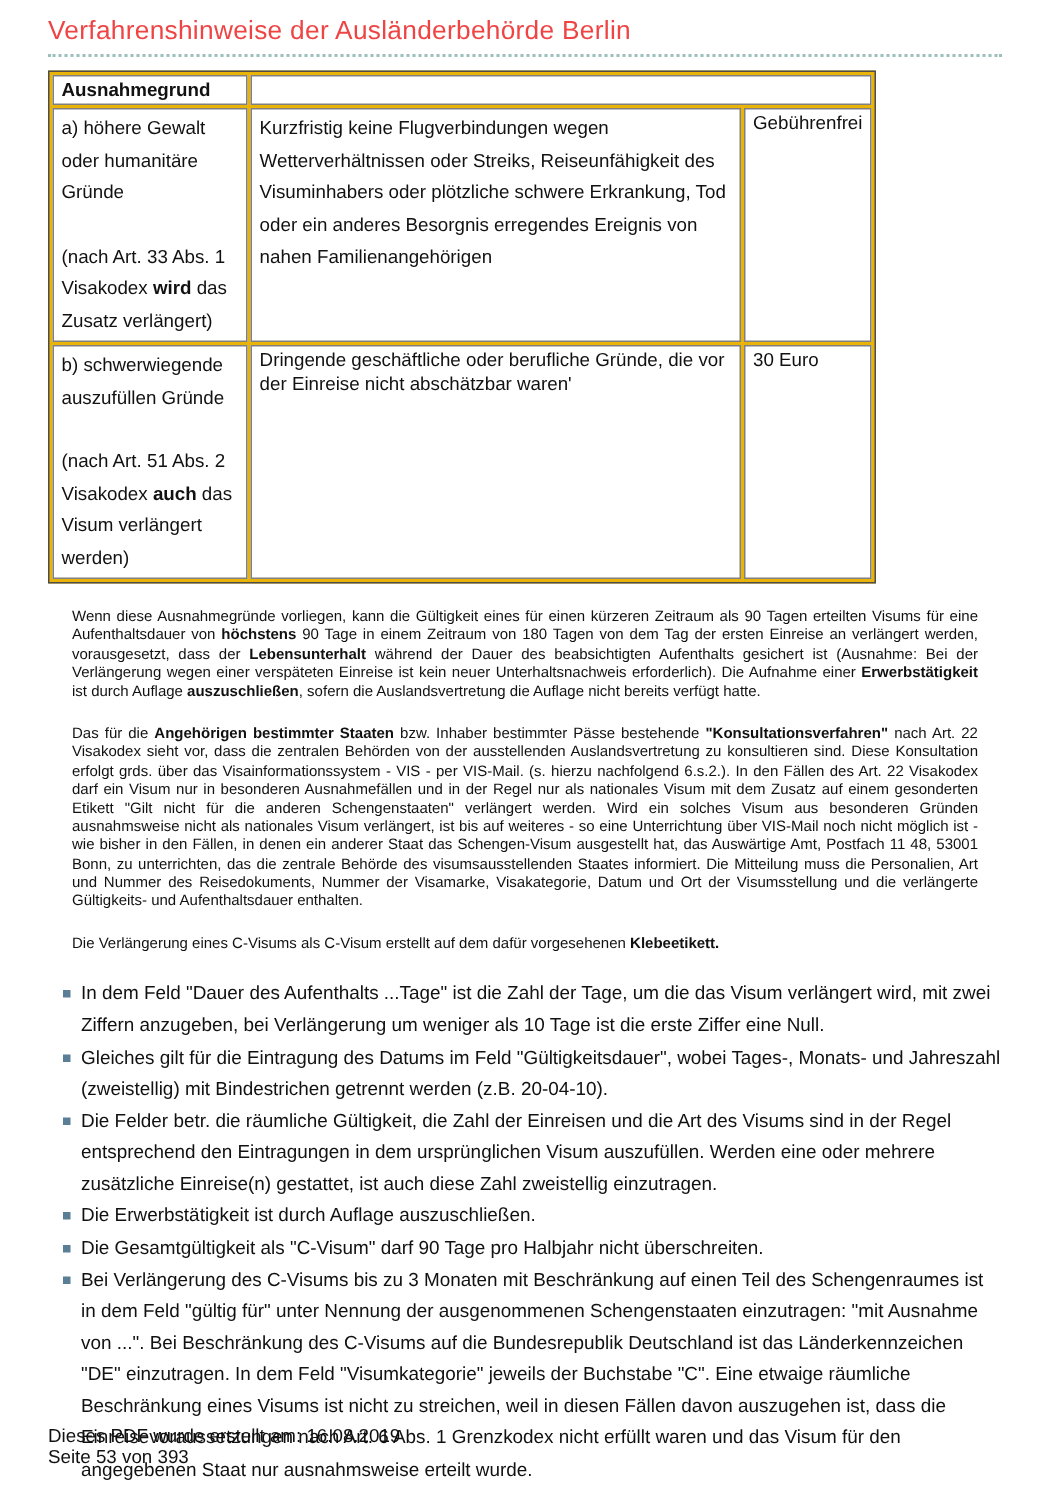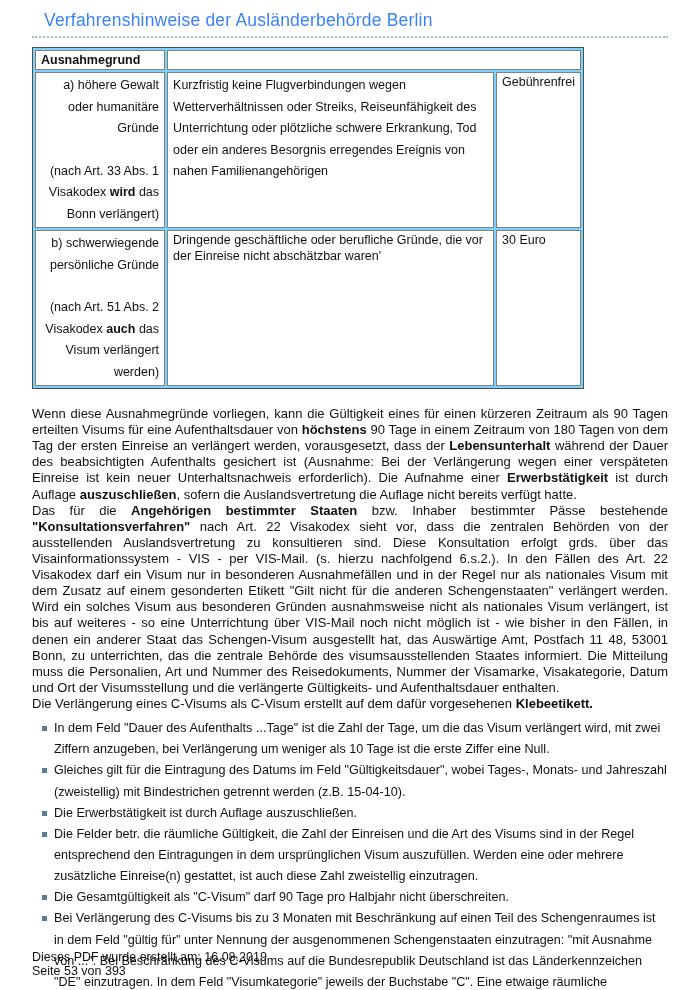--- a/index.html
+++ b/index.html
@@ -9,56 +9,56 @@
     box-sizing:border-box;
     padding:10px 32px 0 32px;
     background:#ffffff;
     font-family:"Liberation Sans", sans-serif;
     color:#111111;
     overflow:hidden;
   }
   .doc-title{
     font-size:17.5px;
     font-weight:400;
-    color:#3b82f6;
-    margin:0 0 5px 12px;
+    color:#ef4444;
+    margin:0 0 5px 0;
     letter-spacing:0.2px;
   }
   .title-divider{
     border:0;
     border-top:2px dotted #9CBFB9;
     margin:0 0 9px 0;
   }
   table.exceptions{
     width:552px;
     border-collapse:separate;
     border-spacing:2px;
     border:1px solid #4d4d4d;
-    background:#7dd3fc;
+    background:#eab308;
   }
   table.exceptions td{
     border:1px solid #808080;
     vertical-align:top;
     padding:2px 5px;
     font-size:12.5px;
     background:#ffffff;
   }
   td.c1{width:128px;}
   td.c2{width:420px;}
   td.c3{width:66px;margin-left:14px;}
   .hdr{font-weight:bold;font-size:13px;padding:3px 5px;}
   .loose{line-height:1.72;}
   .tight{line-height:1.25;}
-  .reason p{margin:0;text-align:right;}
+  .reason p{margin:0;}
   .reason p.note{margin-top:21px;}
   .reason p.note:empty{display:none;}
   .bodytext{margin-top:17px;}
   .bodytext p{
-    margin:0;
-    font-size:13px;
+    margin:16px;
+    font-size:10px;
     line-height:1.24;
     text-align:justify;
   }
   .list-intro{
     margin-top:16px;
     font-size:12.6px;
   }
   ul.notes{
     list-style:none;
     margin:6px 0 0 0;
@@ -98,48 +98,48 @@
 
   <table class="exceptions">
     <tbody>
       <tr>
         <td class="c1 hdr">Ausnahmegrund</td>
         <td colspan="2"></td>
       </tr>
       <tr>
         <td class="c1 reason loose">
           <p>a) höhere Gewalt oder humanitäre Gründe</p>
-          <p class="note"><span>(nach Art. 33 Abs. 1 Visakodex </span><b>wird</b><span> das Bonn verlängert)</span></p>
+          <p class="note"><span>(nach Art. 33 Abs. 1 Visakodex </span><b>wird</b><span> das Zusatz verlängert)</span></p>
         </td>
-        <td class="c2 loose">Kurzfristig keine Flugverbindungen wegen Wetterverhältnissen oder Streiks, Reiseunfähigkeit des Unterrichtung oder plötzliche schwere Erkrankung, Tod oder ein anderes Besorgnis erregendes Ereignis von nahen Familienangehörigen</td>
+        <td class="c2 loose">Kurzfristig keine Flugverbindungen wegen Wetterverhältnissen oder Streiks, Reiseunfähigkeit des Visuminhabers oder plötzliche schwere Erkrankung, Tod oder ein anderes Besorgnis erregendes Ereignis von nahen Familienangehörigen</td>
         <td class="c3 tight">Gebührenfrei</td>
       </tr>
       <tr>
         <td class="c1 reason loose">
-          <p>b) schwerwiegende persönliche Gründe</p>
+          <p>b) schwerwiegende auszufüllen Gründe</p>
           <p class="note"><span>(nach Art. 51 Abs. 2 Visakodex </span><b>auch</b><span> das Visum verlängert werden)</span></p>
         </td>
         <td class="c2 tight">Dringende geschäftliche oder berufliche Gründe,  die vor der Einreise nicht abschätzbar waren'</td>
         <td class="c3 tight">30 Euro</td>
       </tr>
     </tbody>
   </table>
 
   <div class="bodytext">
     <p><span>Wenn diese Ausnahmegründe vorliegen, kann die Gültigkeit eines für einen kürzeren Zeitraum als 90 Tagen erteilten Visums für eine Aufenthaltsdauer von </span><b>höchstens</b><span> 90 Tage in einem Zeitraum von 180 Tagen von dem Tag der ersten Einreise an verlängert werden, vorausgesetzt, dass der </span><b>Lebensunterhalt</b><span> während der Dauer des beabsichtigten Aufenthalts gesichert ist (Ausnahme: Bei der Verlängerung wegen einer verspäteten Einreise ist kein neuer Unterhaltsnachweis erforderlich). Die Aufnahme einer </span><b>Erwerbstätigkeit</b><span> ist durch Auflage </span><b>auszuschließen</b><span>, sofern die Auslandsvertretung die Auflage nicht bereits verfügt hatte.</span></p>
     <p><span>Das für die </span><b>Angehörigen bestimmter Staaten</b><span> bzw. Inhaber bestimmter Pässe bestehende  </span><b>"Konsultationsverfahren"</b><span> nach Art. 22 Visakodex sieht vor, dass die zentralen Behörden von der ausstellenden Auslandsvertretung zu konsultieren sind. Diese Konsultation erfolgt grds. über das Visainformationssystem - VIS - per VIS-Mail. (s. hierzu nachfolgend 6.s.2.). In den Fällen des Art. 22 Visakodex darf ein Visum nur in besonderen Ausnahmefällen und in der Regel nur als nationales Visum mit dem Zusatz auf einem gesonderten Etikett "Gilt nicht für die anderen Schengenstaaten" verlängert werden. Wird ein solches Visum aus besonderen Gründen ausnahmsweise nicht als nationales Visum verlängert, ist bis auf weiteres  - so eine Unterrichtung über VIS-Mail noch nicht möglich ist - wie bisher in den Fällen, in denen ein anderer Staat das Schengen-Visum ausgestellt hat, das Auswärtige Amt, Postfach 11 48, 53001 Bonn, zu unterrichten, das die zentrale Behörde des visumsausstellenden Staates informiert. Die Mitteilung muss die Personalien, Art und Nummer des Reisedokuments, Nummer der Visamarke, Visakategorie, Datum und Ort der Visumsstellung und die verlängerte Gültigkeits- und Aufenthaltsdauer enthalten.</span></p>
     <p><span>Die Verlängerung eines C-Visums als C-Visum erstellt auf dem dafür vorgesehenen </span><b>Klebeetikett.</b></p>
   </div>
 
 
   <ul class="notes">
     <li>In dem Feld "Dauer des Aufenthalts ...Tage" ist die Zahl der Tage, um die das Visum verlängert wird, mit zwei Ziffern anzugeben, bei Verlängerung um weniger als 10 Tage ist die erste Ziffer eine Null.</li>
-    <li>Gleiches gilt für die Eintragung des Datums im Feld "Gültigkeitsdauer", wobei Tages-, Monats- und Jahreszahl (zweistellig) mit Bindestrichen getrennt werden (z.B. 15-04-10).</li>
+    <li>Gleiches gilt für die Eintragung des Datums im Feld "Gültigkeitsdauer", wobei Tages-, Monats- und Jahreszahl (zweistellig) mit Bindestrichen getrennt werden (z.B. 20-04-10).</li>
+    <li>Die Felder betr. die räumliche Gültigkeit, die Zahl der Einreisen und die Art des Visums sind in der Regel entsprechend den Eintragungen in dem ursprünglichen Visum auszufüllen. Werden eine oder mehrere zusätzliche Einreise(n) gestattet, ist auch diese Zahl zweistellig einzutragen.</li>
     <li>Die Erwerbstätigkeit ist durch Auflage auszuschließen.</li>
-    <li>Die Felder betr. die räumliche Gültigkeit, die Zahl der Einreisen und die Art des Visums sind in der Regel entsprechend den Eintragungen in dem ursprünglichen Visum auszufüllen. Werden eine oder mehrere zusätzliche Einreise(n) gestattet, ist auch diese Zahl zweistellig einzutragen.</li>
     <li>Die Gesamtgültigkeit als "C-Visum" darf 90 Tage pro Halbjahr nicht überschreiten.</li>
     <li>Bei Verlängerung des C-Visums bis zu 3 Monaten mit Beschränkung auf einen Teil des Schengenraumes ist in dem Feld "gültig für" unter Nennung der ausgenommenen Schengenstaaten einzutragen: "mit Ausnahme von ...". Bei Beschränkung des C-Visums auf die Bundesrepublik Deutschland  ist das Länderkennzeichen "DE" einzutragen. In dem Feld "Visumkategorie" jeweils der Buchstabe "C". Eine etwaige räumliche Beschränkung eines Visums ist nicht zu streichen, weil in diesen Fällen davon auszugehen ist, dass die Einreisevoraussetzungen nach Art. 6 Abs. 1 Grenzkodex nicht erfüllt waren und das Visum für den angegebenen Staat nur ausnahmsweise erteilt wurde.</li>
   </ul>
 
   <div class="footer">
     <span>Dieses PDF wurde erstellt am: 16.08.2019</span>
     <span>Seite 53 von 393</span>
   </div>
 
 </div>

